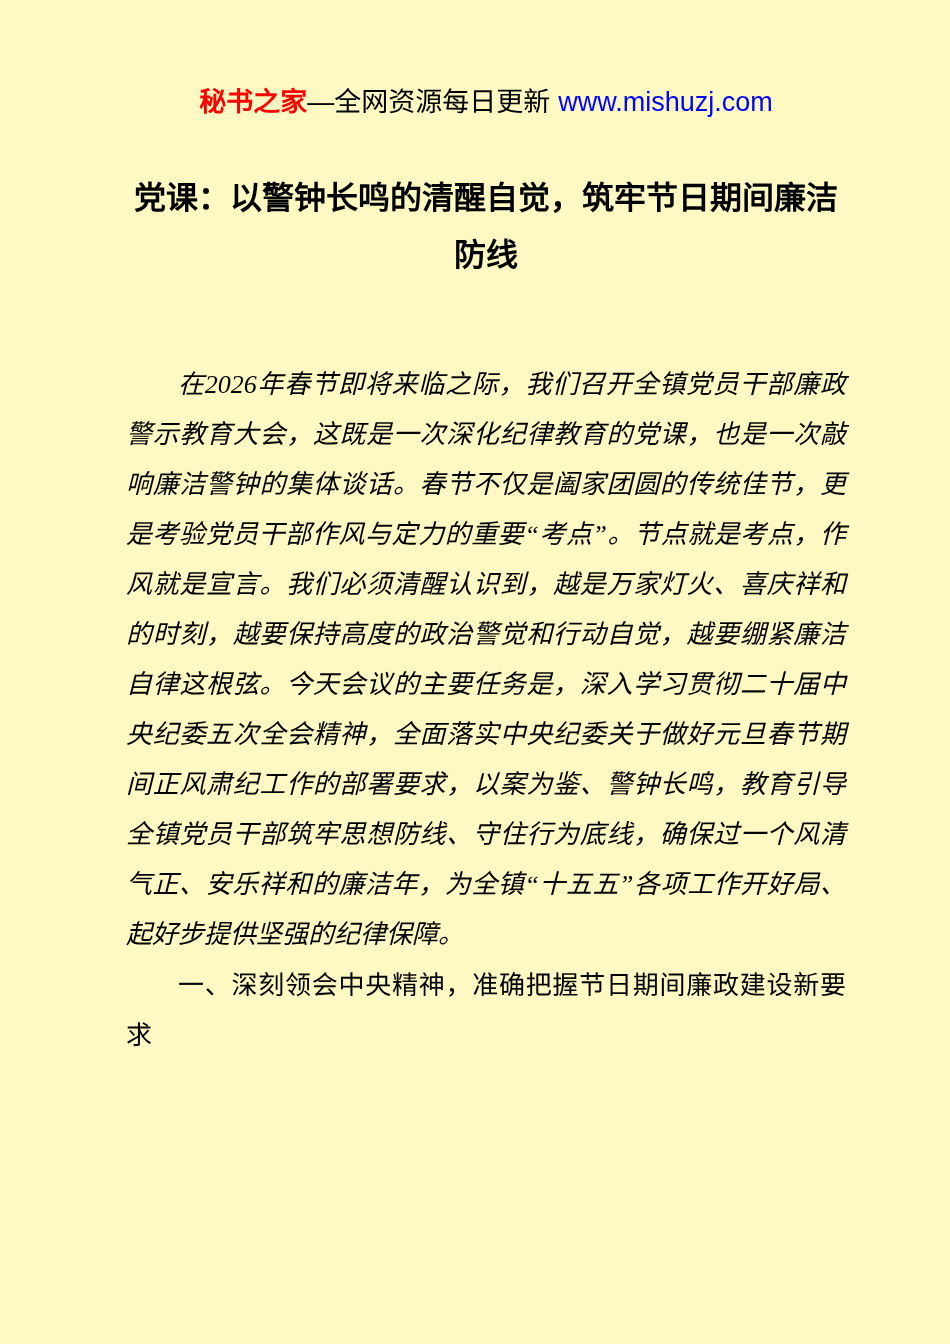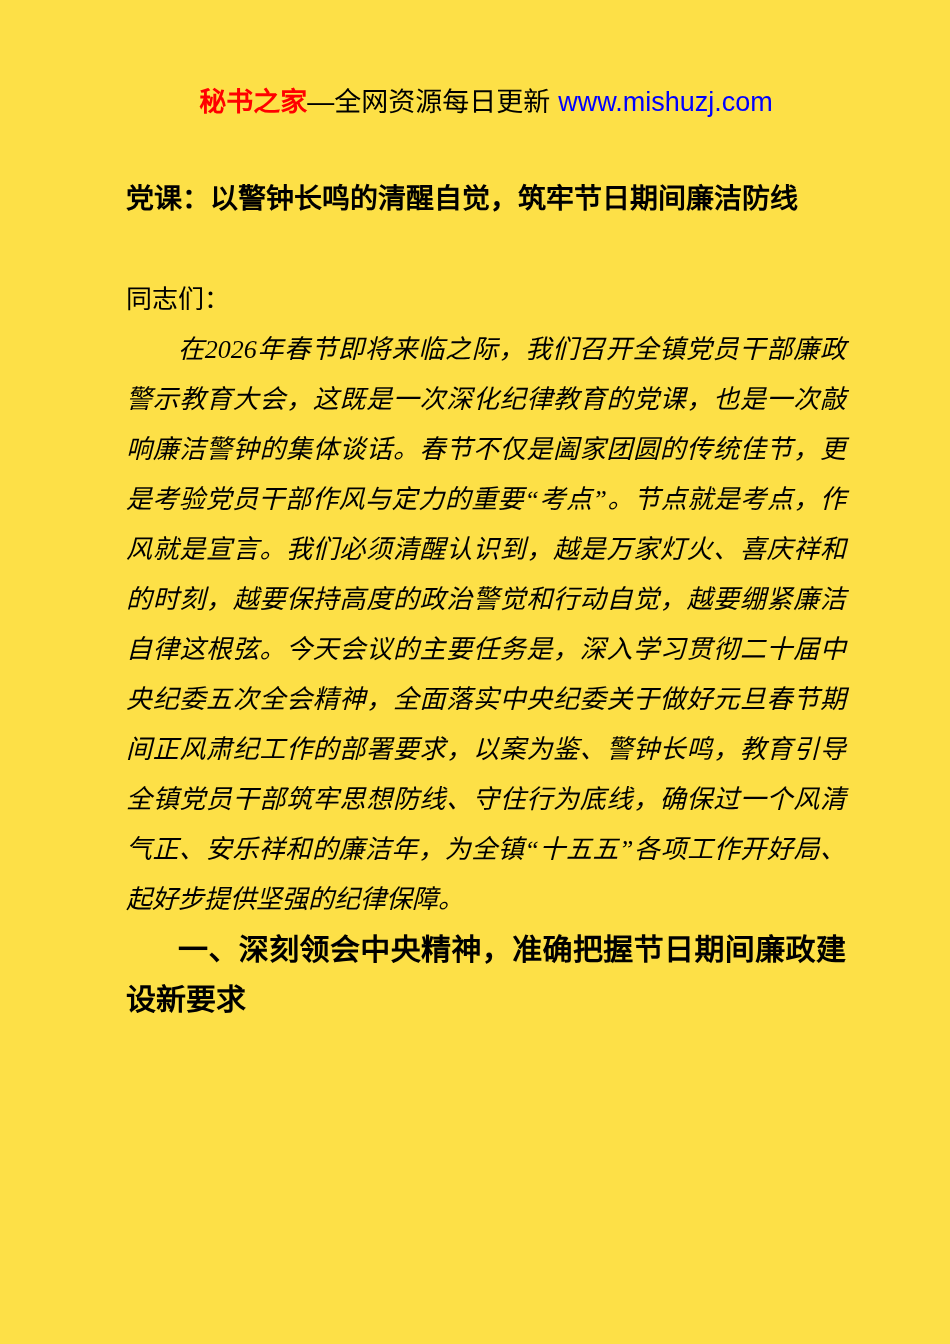--- a/index.html
+++ b/index.html
@@ -8,21 +8,21 @@
     width: 950px;
     height: 1344px;
     background: #ffffff;
     color: #000000;
     overflow: hidden;
   }
   .page {
     width: 950px;
     height: 1344px;
     padding: 84px 104px 0 126px;
-    background: #fde047;
+    background: #fef9c3;
   }
   
   .site-header {
     text-align: center;
     font-family: "Liberation Sans", sans-serif;
     font-size: 27px;
     line-height: 36px;
     white-space: nowrap;
   }
   .site-header .brand {
@@ -34,62 +34,62 @@
     font-weight: normal;
   }
   .site-header .url {
     color: #0000ff;
     margin-left: 0.3em;
     font-weight: normal;
     cursor: pointer;
   }
   
   .doc-title {
-    margin: 50px 0 48px 0;
+    margin: 50px 0 76px 0;
     font-family: "Liberation Sans", sans-serif;
     font-weight: bold;
-    font-size: 28px;
+    font-size: 32px;
     line-height: 57px;
+    text-align: center;
     color: #000000;
   }
   
   .doc-body {
     font-family: "Liberation Serif", sans-serif;
     font-size: 26px;
     line-height: 50px;
     color: #000000;
   }
   .doc-body p,
   .doc-body h2 {
     margin: 0;
     text-align: justify;
   }
   .salutation { text-indent: 0; }
   .para { text-indent: 52px; font-style: italic; }
   .section-heading {
-    font-size: 30px;
-    font-weight: bold;
+    font-size: 26px;
+    font-weight: normal;
     text-indent: 52px;
     font-family: "Liberation Sans", sans-serif;
   }
 </style>
 </head>
 <body>
 
 <div class="page">
 
   <div class="site-header">
     <span class="brand">秘书之家</span><span class="tagline">—全网资源每日更新</span><span class="url">www.mishuzj.com</span>
   </div>
 
   <h1 class="doc-title">党课：以警钟长鸣的清醒自觉，筑牢节日期间廉洁防线</h1>
 
   <div class="doc-body">
 
-    <p class="salutation">同志们：</p>
 
     <p class="para">在2026年春节即将来临之际，我们召开全镇党员干部廉政警示教育大会，这既是一次深化纪律教育的党课，也是一次敲响廉洁警钟的集体谈话。春节不仅是阖家团圆的传统佳节，更是考验党员干部作风与定力的重要“考点”。节点就是考点，作风就是宣言。我们必须清醒认识到，越是万家灯火、喜庆祥和的时刻，越要保持高度的政治警觉和行动自觉，越要绷紧廉洁自律这根弦。今天会议的主要任务是，深入学习贯彻二十届中央纪委五次全会精神，全面落实中央纪委关于做好元旦春节期间正风肃纪工作的部署要求，以案为鉴、警钟长鸣，教育引导全镇党员干部筑牢思想防线、守住行为底线，确保过一个风清气正、安乐祥和的廉洁年，为全镇“十五五”各项工作开好局、起好步提供坚强的纪律保障。</p>
 
     <h2 class="section-heading">一、深刻领会中央精神，准确把握节日期间廉政建设新要求</h2>
 
 
   </div>
 
 </div>
 

